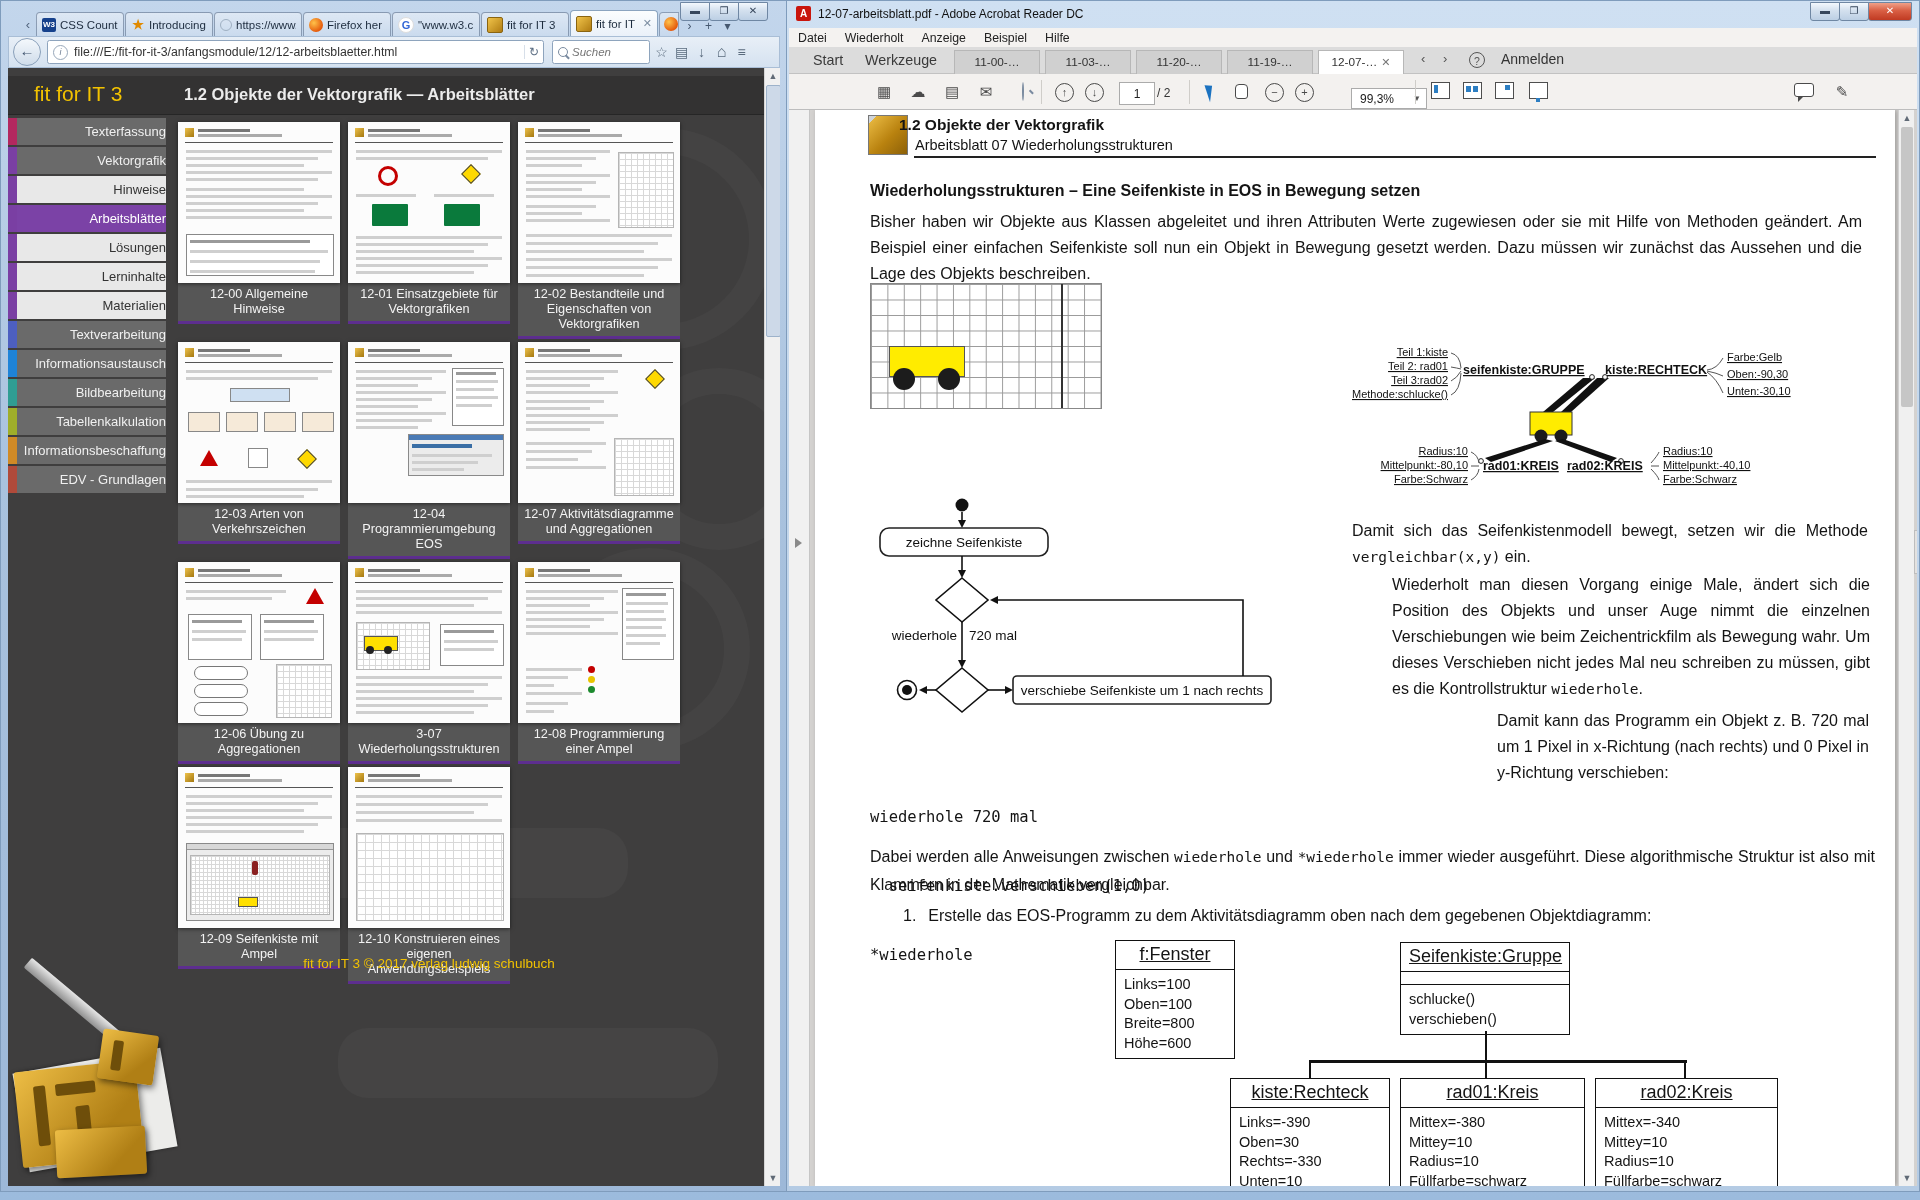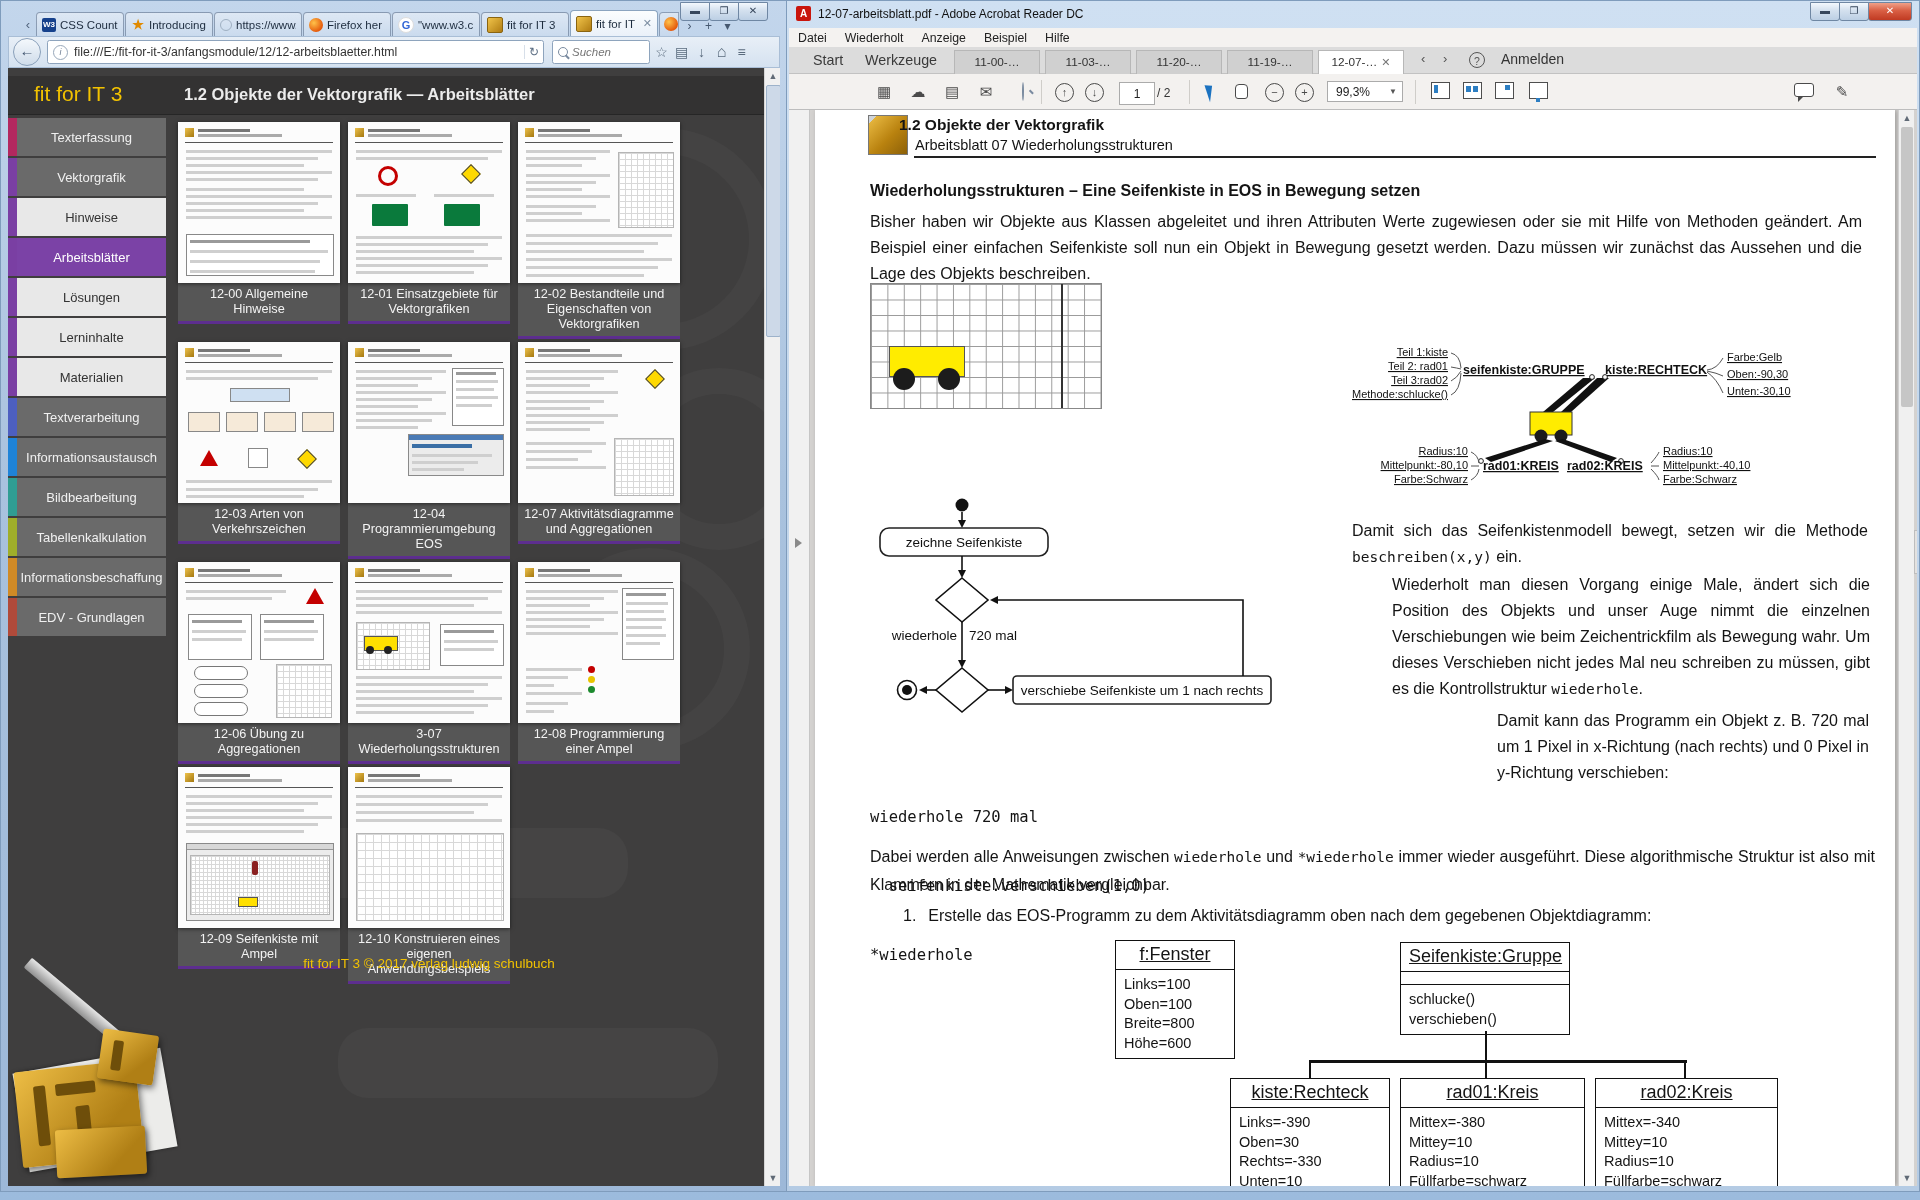--- a/index.html
+++ b/index.html
@@ -49,21 +49,21 @@
   #ff-searchin{border:none;outline:none;width:58px;font-size:11.5px;font-style:italic;color:#555;background:none;font-family:"Liberation Sans",sans-serif;}
   .navic{width:17px;height:18px;margin-left:3px;color:#5a6b7d;font-size:14px;line-height:18px;text-align:center;flex:none;}
   
   #ff-content{position:absolute;left:8px;top:68px;width:772px;height:1118px;background:#3f3e3e;overflow:hidden;}
   .wm-ring{position:absolute;border:26px solid rgba(255,255,255,.028);border-radius:50%;}
   .wm-bar{position:absolute;background:rgba(255,255,255,.03);border-radius:30px;}
   #site-header{position:absolute;left:0;top:8px;width:756px;height:38px;background:#333232;border-bottom:1px solid #262626;}
   #site-brand{position:absolute;left:26px;top:6px;font-size:21px;color:#f2c200;}
   #site-title{position:absolute;left:176px;top:9px;font-size:16.5px;color:#ececec;font-weight:bold;}
   #sidebar{position:absolute;left:0;top:50px;width:158px;}
-  .sb-item{height:38px;margin-bottom:2px;display:flex;align-items:center;justify-content:center;
+  .sb-item{height:27px;margin-bottom:2px;display:flex;align-items:center;justify-content:flex-end;
     border-left:9px solid #888;background:#6a6a6a;color:#f0f0f0;font-size:13px;}
   .sb-item.sub{background:#e8e8e8;color:#333;}
   .sb-item.active{background:#7b42a6;color:#fff;}
   #ws-grid{position:absolute;left:170px;top:54px;width:502px;display:grid;grid-template-columns:162px 162px 162px;grid-gap:3px 8px;}
   .ws-card{width:162px;}
   .ws-preview{position:relative;width:162px;height:161px;background:#fcfcfc;box-shadow:0 1px 4px rgba(0,0,0,.55);overflow:hidden;}
   .ws-caption{min-height:30px;background:#565656;color:#f3f3f3;font-size:12.7px;text-align:center;
     display:flex;align-items:center;justify-content:center;padding:4px 6px;line-height:15px;}
   .ws-purple{height:3px;background:#5d2e8f;}
   .th-logo{position:absolute;left:7px;top:6px;width:9px;height:9px;background:linear-gradient(135deg,#eec24c,#a3770f);}
@@ -114,22 +114,22 @@
   .ac-ctl{position:absolute;top:4px;font-size:13px;color:#555;}
   .ac-help{position:absolute;top:5px;width:16px;height:16px;border:1.4px solid #555;border-radius:50%;
     font-size:10.5px;color:#555;text-align:center;line-height:16px;box-sizing:border-box;}
   #ac-signin{position:absolute;top:4px;font-size:14px;color:#333;}
   #ac-toolbar{position:absolute;left:3px;top:74px;width:1128px;height:36px;background:#f3f1ef;border-bottom:1px solid #bdbdbd;box-sizing:border-box;}
   .tbi{position:absolute;top:7px;width:22px;height:22px;color:#4a4a4a;font-size:15px;line-height:22px;text-align:center;}
   .tbsep{position:absolute;top:6px;width:1px;height:24px;background:#cfcdc9;}
   #pg-box{position:absolute;top:8px;width:30px;height:19px;background:#fff;border:1px solid #ababab;
     font-size:12px;text-align:center;color:#222;font-family:"Liberation Sans",sans-serif;}
   #pg-total{position:absolute;top:12px;font-size:12px;color:#333;}
-  #zoom-box{position:absolute;top:7px;width:74px;height:19px;background:#fff;border:1px solid #ababab;font-size:12px;color:#222;
-    display:flex;align-items:center;}
+  #zoom-box{position:absolute;top:14px;width:74px;height:19px;background:#fff;border:1px solid #ababab;font-size:12px;color:#222;
+    display:flex;align-items:center;margin-left:24px;}
   #zoom-box b{flex:1;font-weight:normal;padding-left:8px;}
   #zoom-box s{text-decoration:none;font-size:8px;color:#555;padding-right:5px;}
   .circ{border:1.5px solid #4a4a4a;border-radius:50%;width:17px;height:17px;line-height:16px;font-size:11px;top:9px;}
   .cursor-tri{position:absolute;top:9px;width:0;height:0;border-left:7px solid #1b72c0;border-right:4px solid transparent;
     border-bottom:15px solid transparent;border-top:3px solid transparent;transform:rotate(-18deg);}
   .hand{position:absolute;top:10px;width:11px;height:13px;background:#fff;border:1.5px solid #4a4a4a;border-radius:4px 4px 3px 3px;}
   .sqic{position:absolute;top:8px;width:17px;height:15px;border:1.5px solid #4e4e4e;background:#fff;}
   .sqic i{position:absolute;background:#2d7ec2;}
   .bubble{position:absolute;top:9px;width:18px;height:12px;border:1.5px solid #4a4a4a;border-radius:3px;background:#fff;}
   .bubble i{position:absolute;left:3px;bottom:-6px;border-top:6px solid #4a4a4a;border-right:6px solid transparent;}
@@ -733,21 +733,21 @@
               <circle cx="42" cy="200" r="5" fill="#111"></circle>
               <line x1="123" y1="200" x2="140" y2="200" stroke="#111" stroke-width="1.6"></line>
               <polygon points="140,196 140,204 148,200" fill="#111"></polygon>
               <rect x="148" y="186" width="258" height="28" rx="4" fill="#fff" stroke="#222" stroke-width="1.6"></rect>
               <text x="277" y="205" text-anchor="middle" style="font-size:13.5px;fill:#111;">verschiebe  Seifenkiste um 1 nach rechts</text>
               <polyline points="378,186 378,110 133,110" fill="none" stroke="#111" stroke-width="1.6"></polyline>
               <polygon points="133,106 133,114 125,110" fill="#111"></polygon>
             </svg></div>
 
         <div class="rtxt pdf-body" style="left:537px;top:408px;width:516px;">
-          <span>Damit sich das Seifenkistenmodell bewegt, setzen wir die Methode </span><span class="mono">beschreiben(x,y)</span><span> ein.</span>
+          <span>Damit sich das Seifenkistenmodell bewegt, setzen wir die Methode </span><span class="mono">vergleichbar(x,y)</span><span> ein.</span>
         </div>
         <div class="rtxt pdf-body" style="left:577px;top:462px;width:478px;">
           <span>Wiederholt man diesen Vorgang einige Male, ändert sich die Position des Objekts und unser Auge nimmt die einzelnen Verschiebungen wie beim Zeichentrickfilm als Bewegung wahr. Um dieses Verschieben nicht jedes Mal neu schreiben zu müssen, gibt es die Kontrollstruktur </span><span class="mono">wiederhole</span><span>.</span>
         </div>
         <div class="rtxt pdf-body" style="left:682px;top:598px;width:372px;">Damit kann das Programm ein Objekt z. B. 720 mal um 1 Pixel in x-Richtung (nach rechts) und 0 Pixel in y-Richtung verschieben:</div>
 
         <div id="pdf-code">
           <div>wiederhole 720 mal</div>
           <div>  seifenkiste.verschieben(1,0)</div>
           <div>*wiederhole</div>

